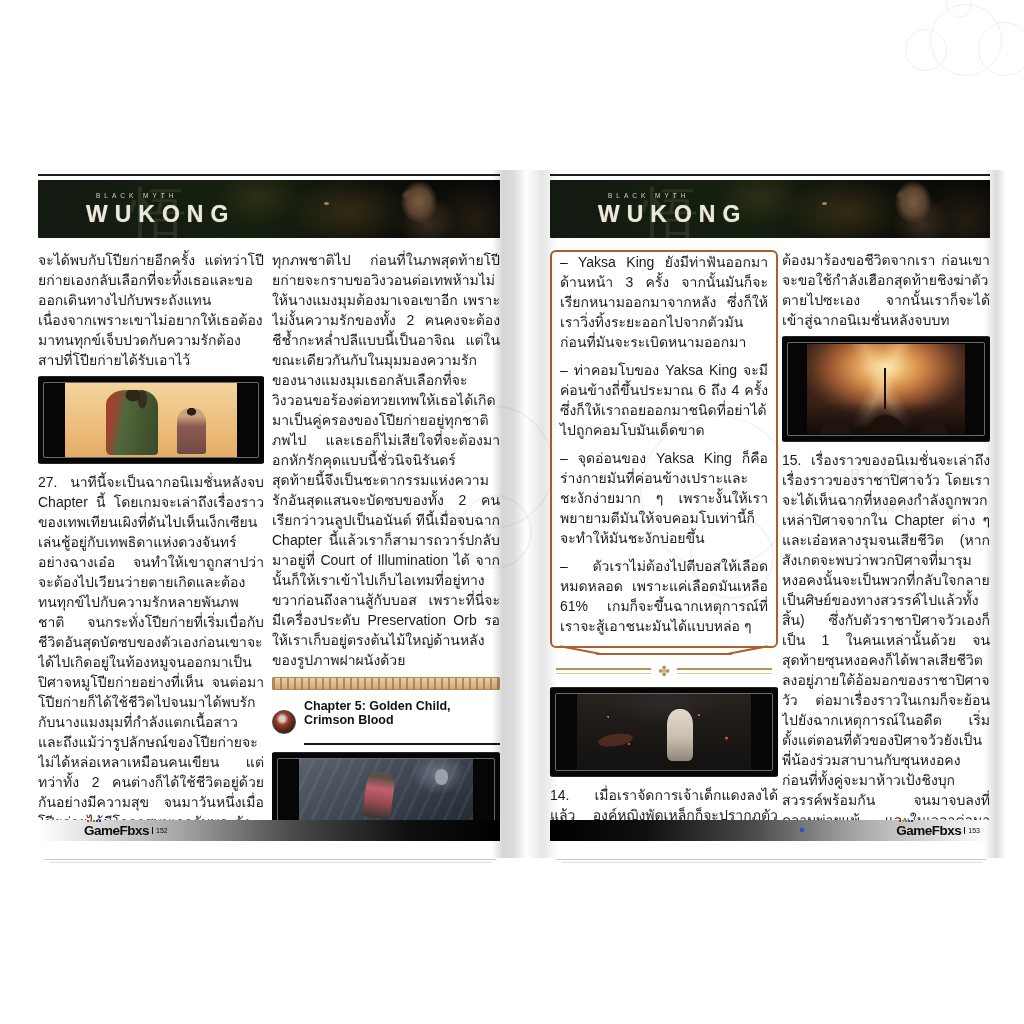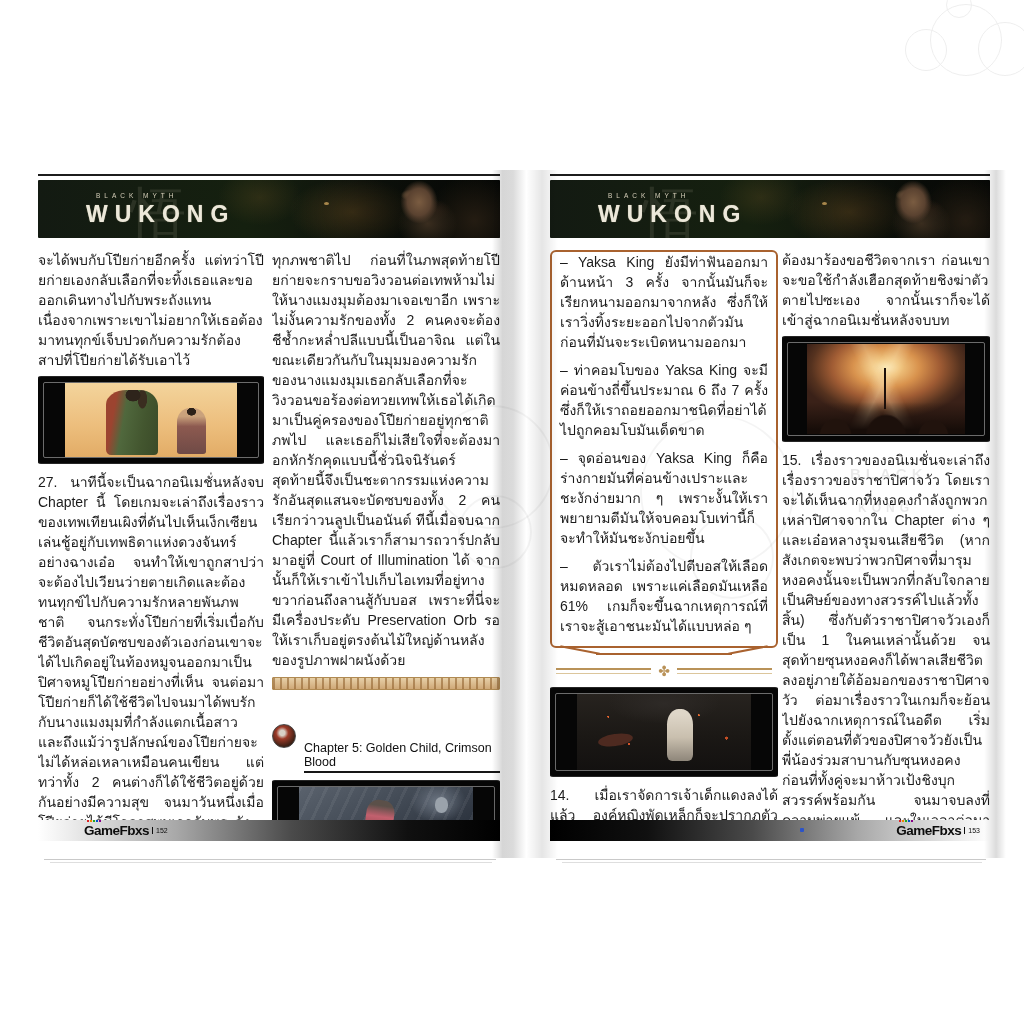--- a/index.html
+++ b/index.html
@@ -90,21 +90,21 @@
       linear-gradient(0deg,#170d09 18%, transparent 85%);}
   .pf-staff{position:absolute;left:49%;top:26%;width:2px;height:46%;background:#1d100a;}
   
   .orn-strip{height:11px;margin:6px 0 9px;border:1px solid #b08a52;border-radius:1px;
     background:linear-gradient(#e7d0a8,#cfa877);
     background-image:repeating-linear-gradient(90deg, rgba(140,92,40,.55) 0 2px, transparent 2px 7px),linear-gradient(#e7d0a8,#cfa877);}
   .head-row{display:flex;align-items:center;gap:8px;margin:2px 0 8px;}
   .ch-icon{flex:0 0 auto;width:22px;height:22px;border-radius:50%;border:1px solid #4a4a4a;
     background:radial-gradient(circle at 42% 36%, #d8d0c6 0 14%, #9c3a28 32%, #432216 68%, #16100c 100%);}
   .ch-icon.wood{background:radial-gradient(circle at 45% 40%, #caa06a 0 18%, #6b4a2e 48%, #241a10 100%);}
-  .head-text{font-size:12.5px;font-weight:normal;color:#101010;border-bottom:2px solid #161616;padding-bottom:2px;margin-top:42px;}
+  .head-text{font-size:12.5px;font-weight:bold;color:#101010;border-bottom:2px solid #161616;padding-bottom:16px;}
   
   .tips-box{position:relative;border:2px solid #a9622f;border-radius:6px;padding:0 8px 8px;margin-bottom:16px;}
   .tips-box p.body{margin-bottom:8px;}
   .tail-mid{position:absolute;left:44px;right:44px;bottom:-9px;height:2px;background:#a9622f;}
   .tail-l{position:absolute;left:8px;bottom:-5px;width:40px;height:2px;background:#a9622f;transform:rotate(11deg);}
   .tail-r{position:absolute;right:8px;bottom:-5px;width:40px;height:2px;background:#a9622f;transform:rotate(-11deg);}
   
   .divider{display:flex;align-items:center;gap:7px;margin:4px 6px 10px;color:#b99258;}
   .d-line{flex:1;height:3px;border-top:2px solid #b99258;border-bottom:1px solid #dcc69c;}
   .d-glyph{font-size:14px;line-height:14px;}
@@ -208,21 +208,21 @@
     <div class="banner-art"></div>
     <div class="banner-eye"></div>
     <div class="banner-glyph">悟</div>
     <div class="banner-small">BLACK MYTH</div>
     <div class="banner-title">WUKONG</div>
   </div>
 
   <div class="col c1">
     <div class="tips-box">
       <p class="body">– Yaksa King ยังมีท่าฟันออกมาด้านหน้า 3 ครั้ง จากนั้นมันก็จะเรียกหนามออกมาจากหลัง ซึ่งก็ให้เราวิ่งทิ้งระยะออกไปจากตัวมันก่อนที่มันจะระเบิดหนามออกมา</p>
-      <p class="body">– ท่าคอมโบของ Yaksa King จะมีค่อนข้างถี่ขึ้นประมาณ 6 ถึง 7 ครั้ง ซึ่งก็ให้เราถอยออกมาชนิดที่อย่าได้ไปถูกคอมโบมันเด็ดขาด</p>
+      <p class="body">– ท่าคอมโบของ Yaksa King จะมีค่อนข้างถี่ขึ้นประมาณ 6 ถึง 4 ครั้ง ซึ่งก็ให้เราถอยออกมาชนิดที่อย่าได้ไปถูกคอมโบมันเด็ดขาด</p>
       <p class="body">– จุดอ่อนของ Yaksa King ก็คือร่างกายมันที่ค่อนข้างเปราะและชะงักง่ายมาก ๆ เพราะงั้นให้เราพยายามตีมันให้จบคอมโบเท่านี้ก็จะทำให้มันชะงักบ่อยขึ้น</p>
       <p class="body" style="margin-bottom:2px;">– ตัวเราไม่ต้องไปตีบอสให้เลือดหมดหลอด เพราะแค่เลือดมันเหลือ 61% เกมก็จะขึ้นฉากเหตุการณ์ที่เราจะสู้เอาชนะมันได้แบบหล่อ ๆ</p>
       <span class="tail-mid"></span>
       <span class="tail-l"></span>
       <span class="tail-r"></span>
     </div>
     <div class="divider">
       <span class="d-line"></span>
       <span class="d-glyph">✤</span>
       <span class="d-line"></span>

